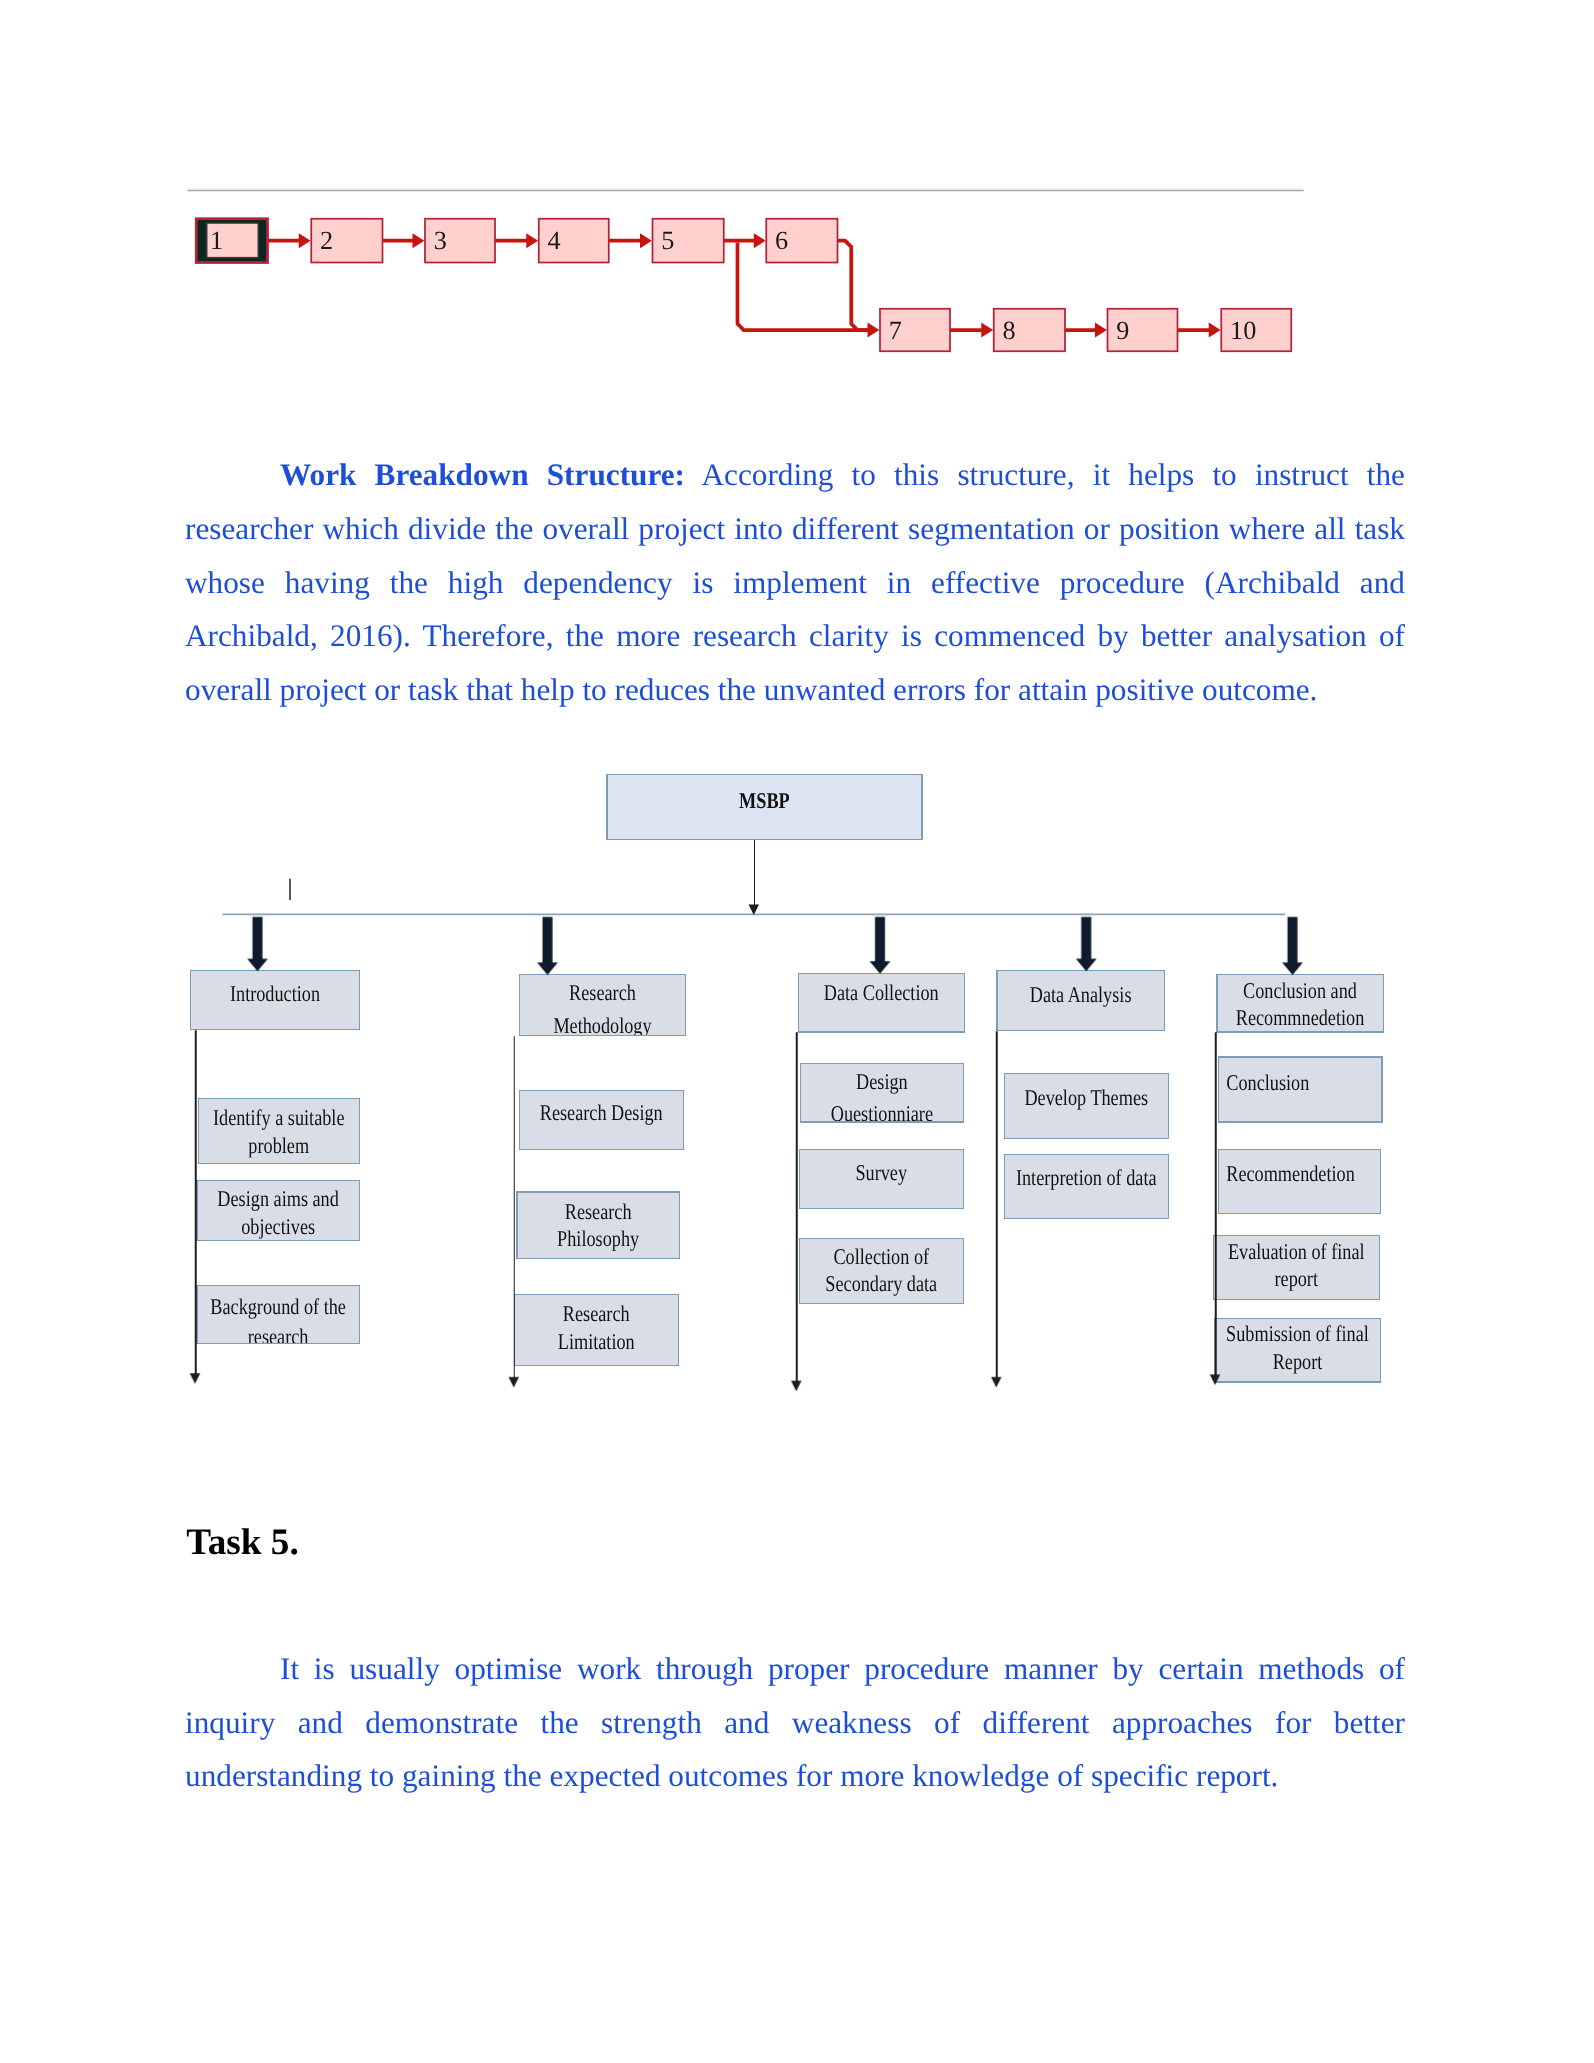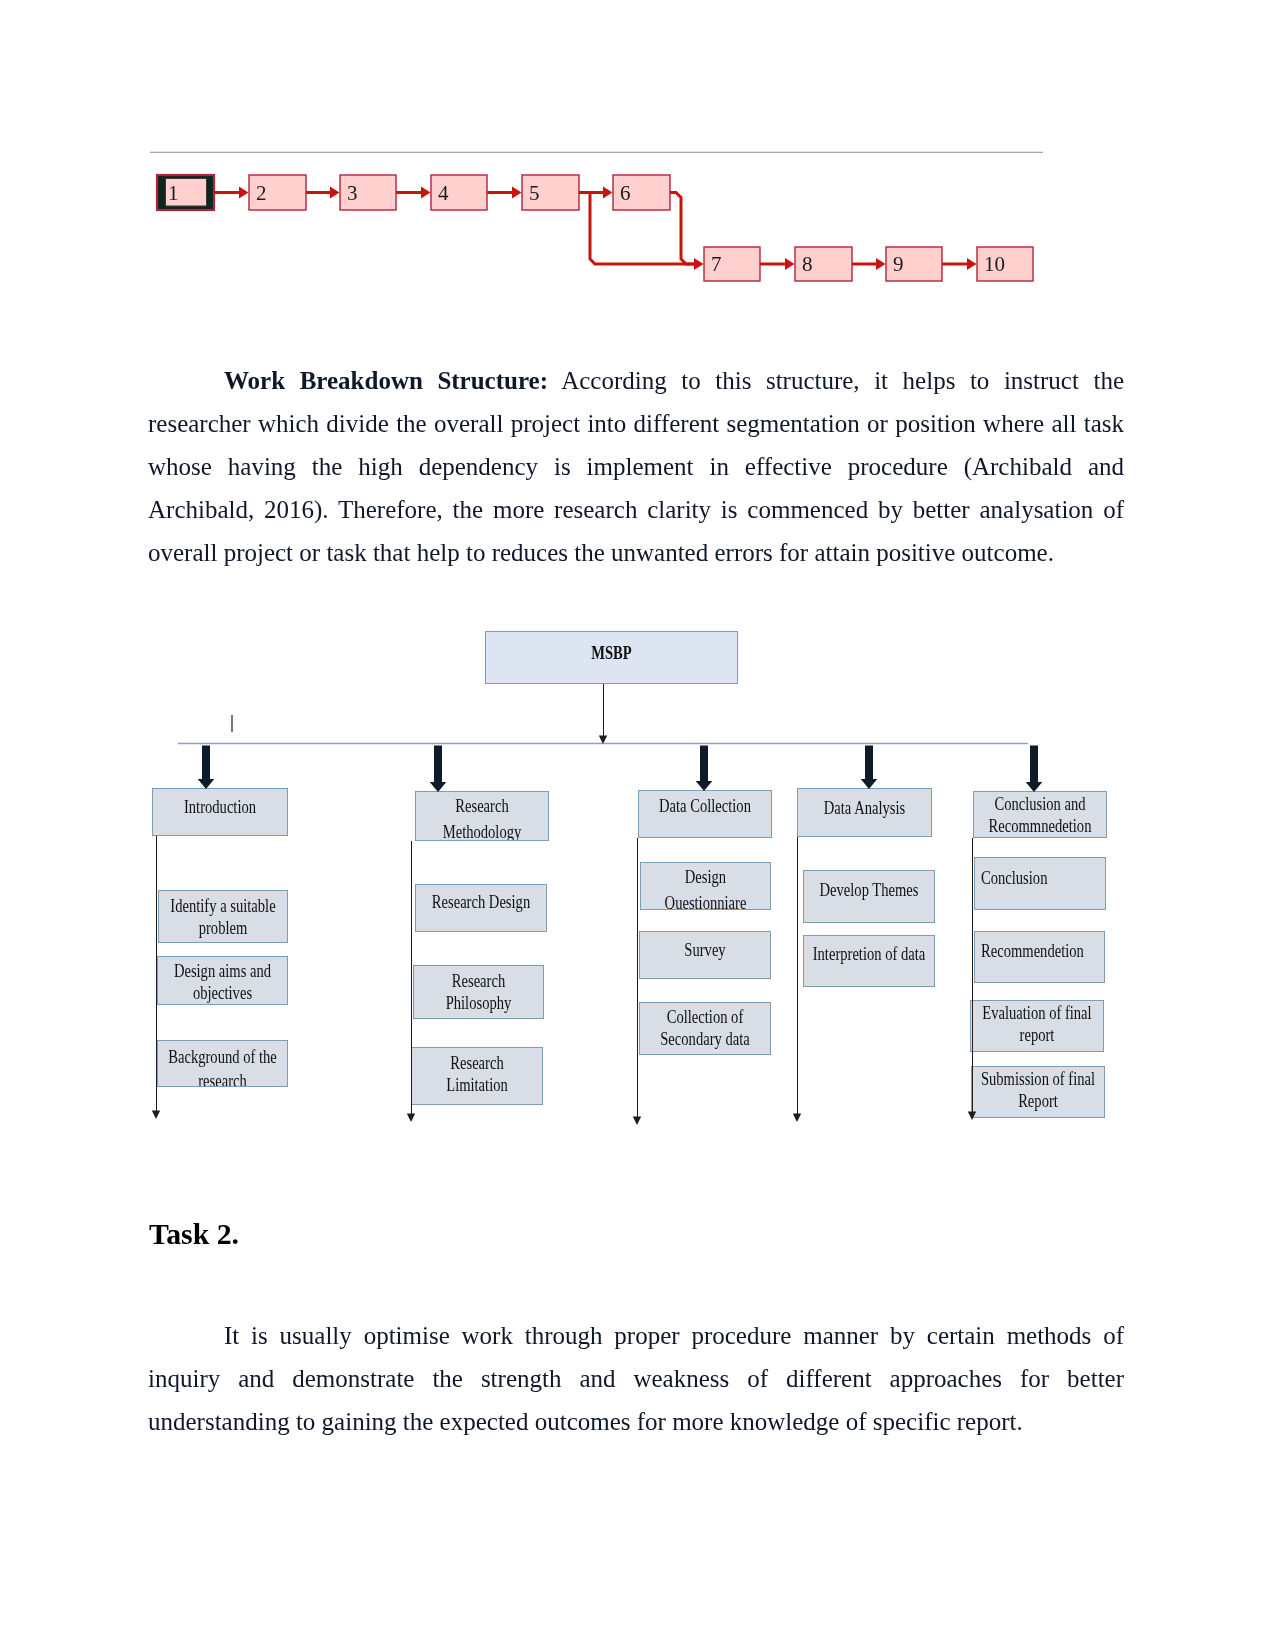--- a/index.html
+++ b/index.html
@@ -4,27 +4,27 @@
 <style>
   html,body{margin:0;padding:0;}
   body{width:1275px;height:1650px;background:#ffffff;font-family:"Liberation Serif",serif;color:#000;overflow:hidden;position:relative;}
   .page{position:absolute;left:0;top:0;width:1275px;height:1650px;}
   .hr-top{position:absolute;left:150px;top:151px;width:893px;height:0;border-top:1px solid #e3e3e3;border-bottom:1px solid #a6a6a6;}
   svg{display:block;}
   svg text{will-change:transform;}
   .para,.heading,.subheading{transform:translateZ(0);}
   .netsvg{position:absolute;left:148px;top:160px;}
   .nodelabel{font-family:"Liberation Serif",serif;font-size:21px;fill:#1a1a1a;}
-  .para{position:absolute;margin:0;font-size:25px;line-height:43px;text-align:justify;color:#0f172a;width:976px;left:148px;}
+  .para{position:absolute;margin:0;font-size:25px;line-height:43px;text-align:justify;color:#1d4ed8;width:976px;left:148px;}
   .ind{display:inline-block;width:76px;}
   #p-wbs{top:359px;}
   #p-task2{top:1314px;}
   .heading{position:absolute;margin:0;left:149px;top:1217px;font-size:29.8px;font-weight:bold;line-height:34px;}
   .subheading{position:absolute;margin:0;left:150px;top:1277px;font-size:23.3px;line-height:30px;text-decoration:underline;}
-  .msbpwrap{position:absolute;left:0;top:16px;width:1064px;height:1130px;}
+  .msbpwrap{position:absolute;left:0;top:4px;width:1064px;height:1130px;}
   .mlabel{font-family:"Liberation Serif",serif;font-size:18px;fill:#111;text-anchor:middle;}
 </style>
 </head>
 <body>
 
 <div class="page">
   <div class="hr-top"></div>
   <div class="netsvg">
     <svg id="netsvg-root" width="900" height="130" viewBox="0 0 900 130">
         <g>
@@ -163,15 +163,15 @@
           <path d="M792.8,1097.5 L797,1106 L801.2,1097.5 Z" fill="#1d1d1d"></path>
           <path d="M1030,729.5 L1038,729.5 L1038,766 L1042.3,766 L1034,776 L1025.7,766 L1030,766 Z" fill="#0d1b2a"></path>
           <path d="M972.5,822 L972.5,1099" stroke="#1d1d1d" stroke-width="1.2" fill="none" shape-rendering="crispEdges"></path>
           <path d="M967.8,1095.5 L972,1104 L976.2,1095.5 Z" fill="#1d1d1d"></path>
         </g>
       </svg>
   </div>
 
   <p class="para" id="p-wbs"><span class="ind"></span><b>Work Breakdown Structure:</b><span> According to this structure, it helps to instruct the researcher which divide the overall project into different segmentation or position where all task whose having the high dependency is implement in effective procedure (Archibald and Archibald, 2016). Therefore, the more research clarity is commenced by better analysation of overall project or task that help to reduces the unwanted errors for attain positive outcome.</span></p>
 
-  <h2 class="heading">Task 2.</h2>
+  <h2 class="heading">Task 5.</h2>
   <p class="para" id="p-task2"><span class="ind"></span><span>It is usually optimise work through proper procedure manner by certain methods of inquiry and demonstrate the strength and weakness of different approaches for better understanding to gaining the expected outcomes for more knowledge of specific report.</span></p>
 </div>
 
 </body></html>

